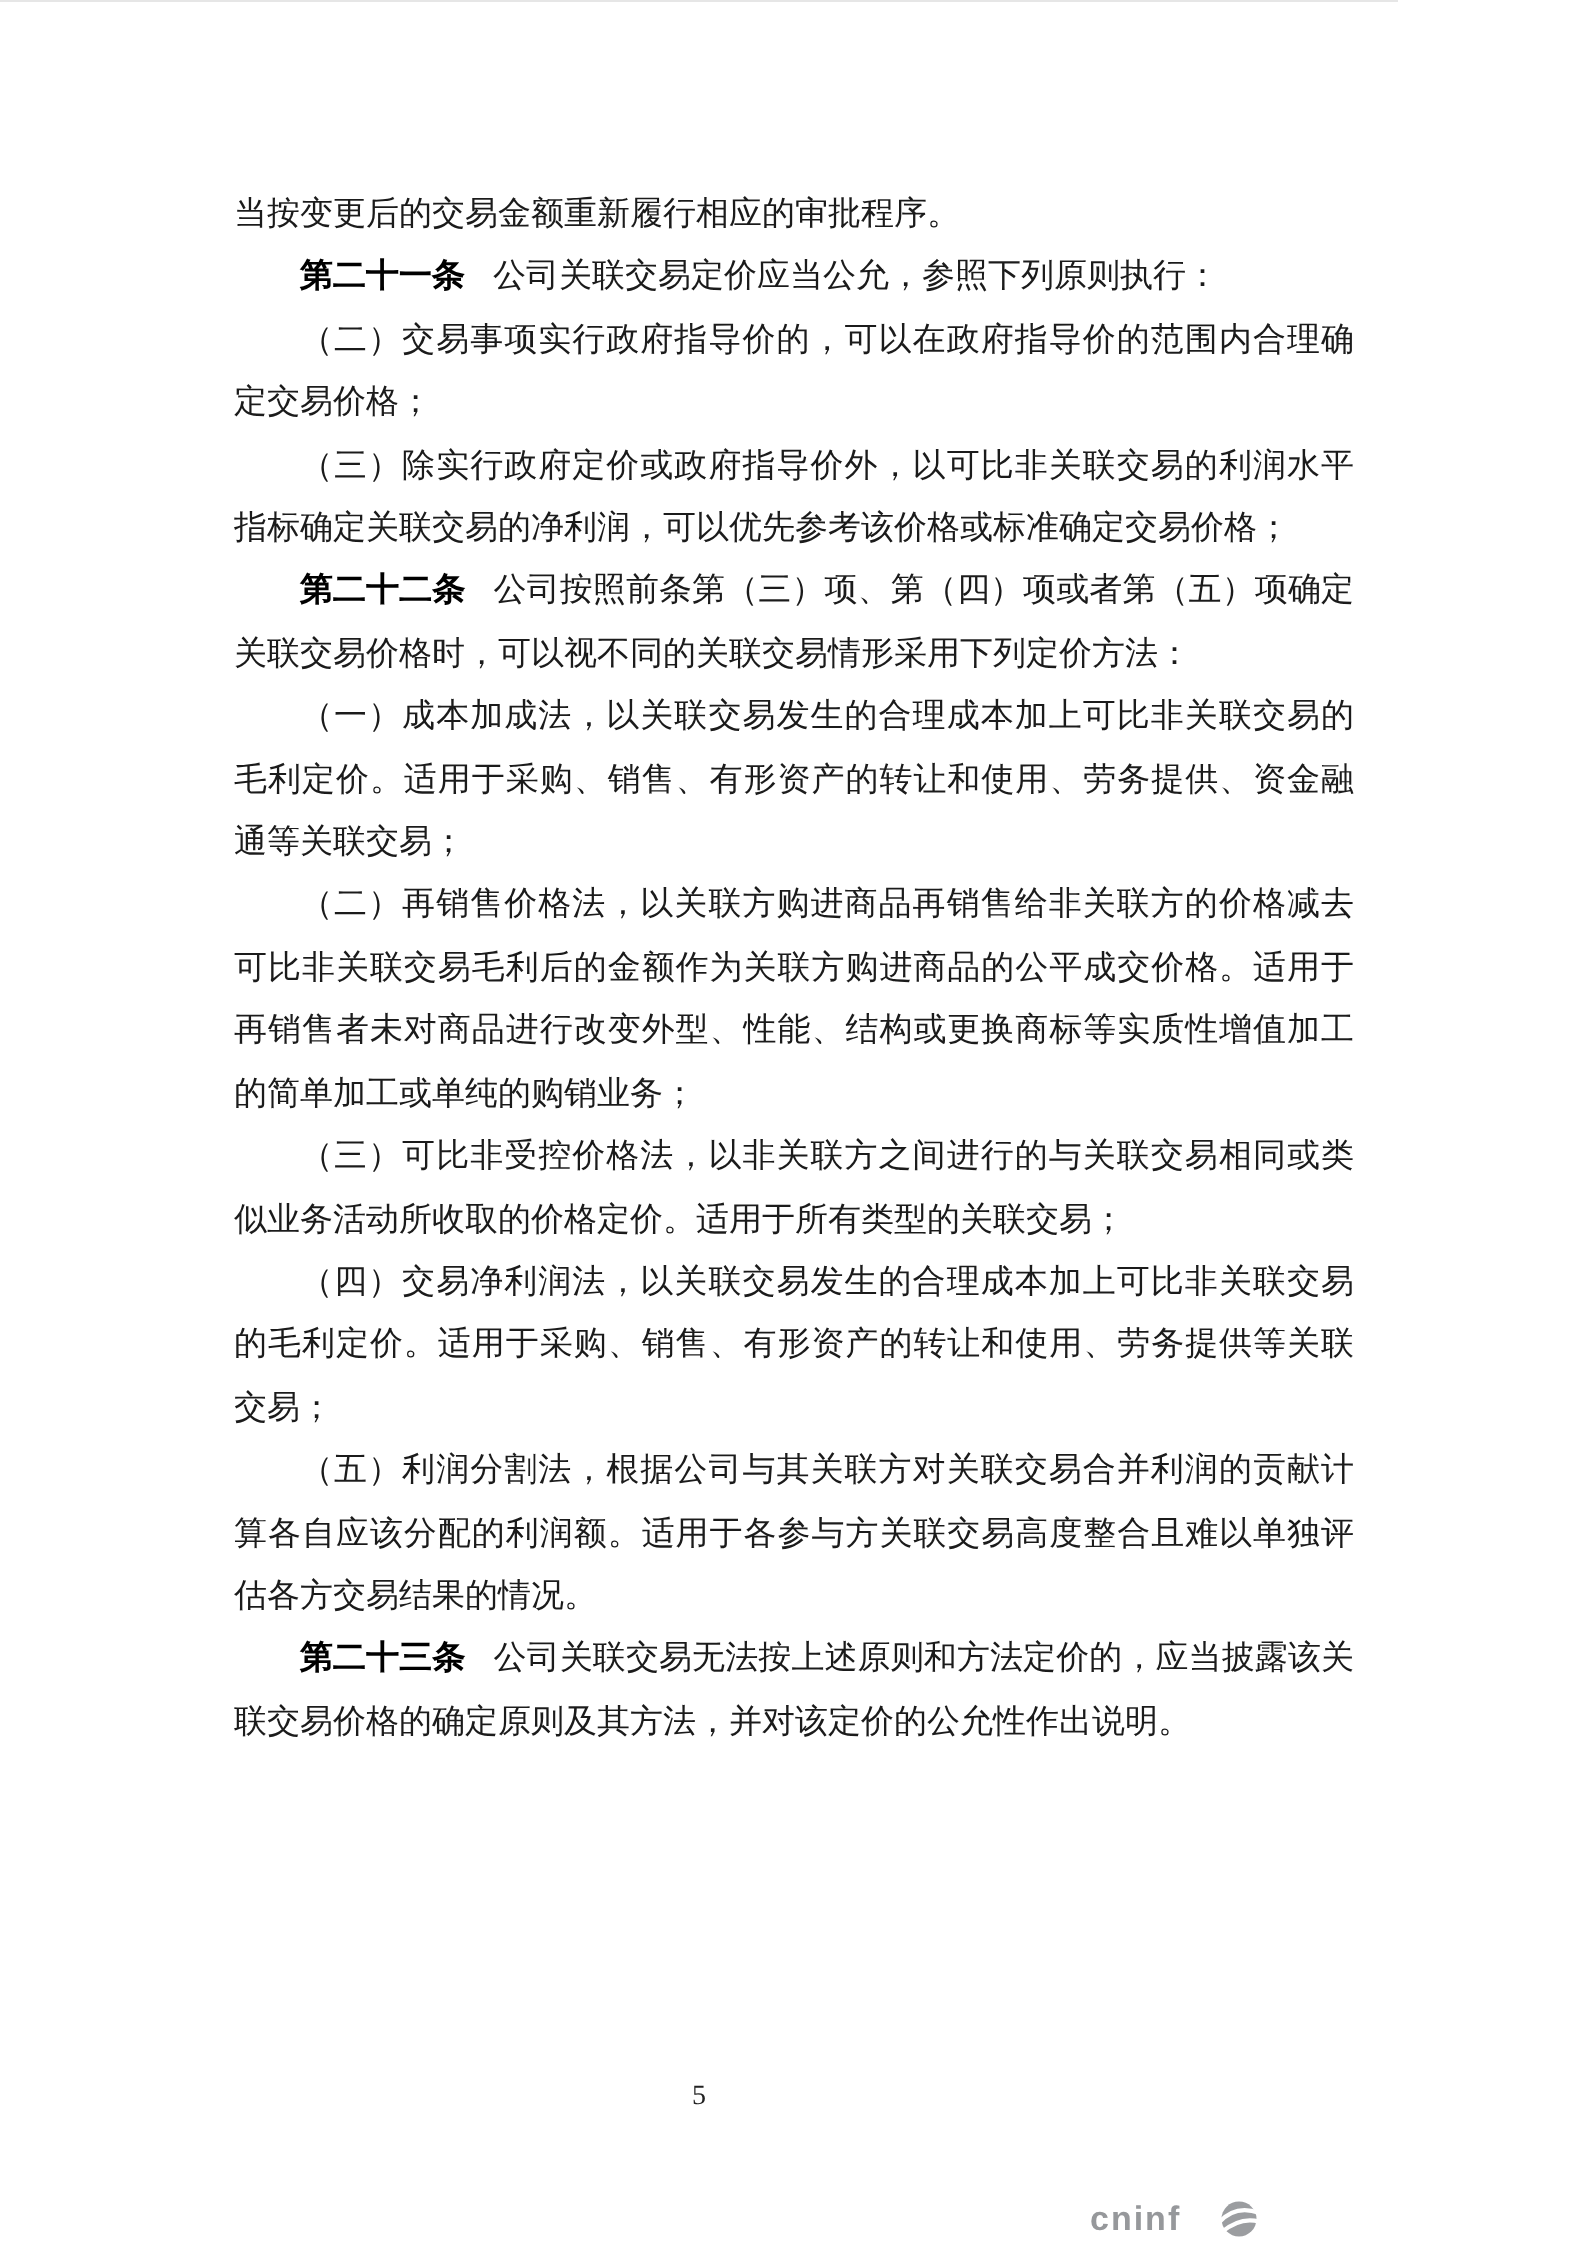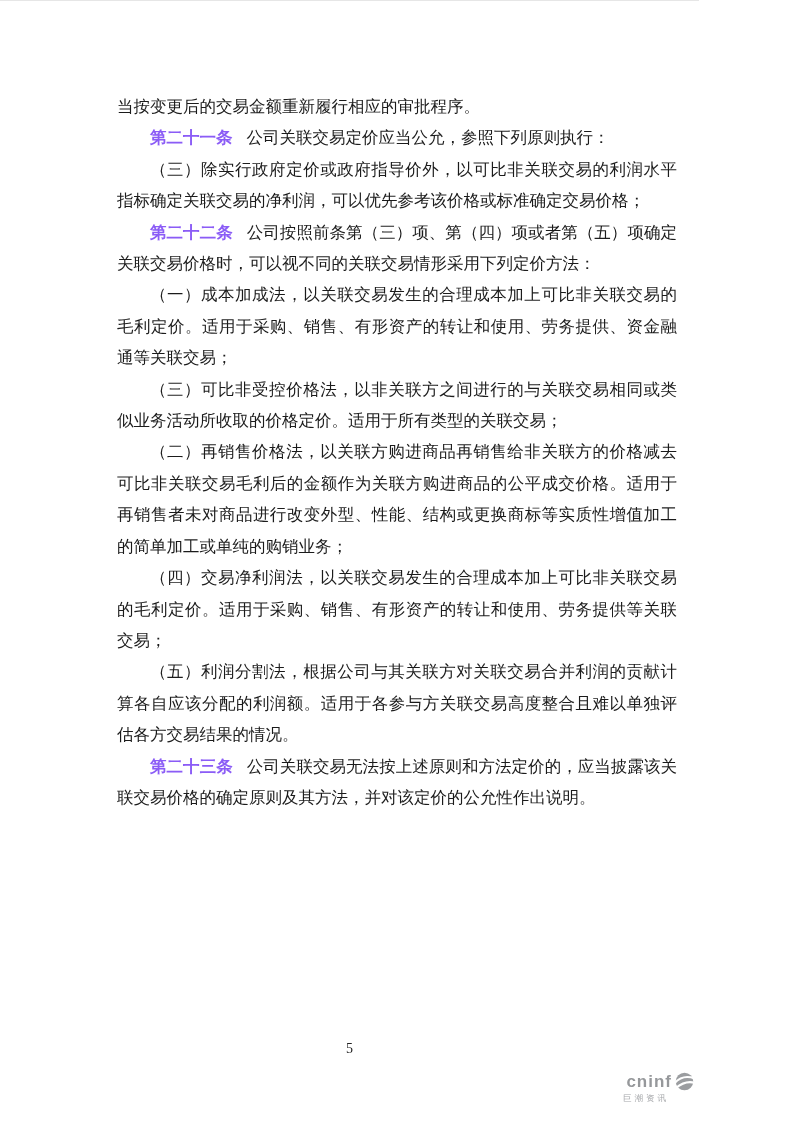--- a/index.html
+++ b/index.html
@@ -25,21 +25,21 @@
   }
   .doc-body p.para {
     margin: 0;
     padding: 0;
   }
   .doc-body p.indent { text-indent: 2em; }
   .article-label {
     font-family: Liberation Serif, serif;
     font-weight: bold;
     margin-right: 0.85em;
-    color: #8b5cf6;
+    color: #000000;
   }
   .page-number {
     position: absolute;
     top: 1040px;
     left: 0;
     width: 100%;
     text-align: center;
     font-size: 14px;
     color: #222222;
   }
@@ -49,22 +49,22 @@
     top: 1070px;
     width: 150px;
     text-align: right;
     font-family: "Liberation Sans", "DejaVu Sans", sans-serif;
     color: #9b9da0;
     line-height: 1;
   }
   .brand-row {
     display: flex;
     align-items: center;
-    justify-content: flex-end;
-    gap: 2px;
+    gap: 18px;
+    margin-top: 28px;
   }
   .brand-name {
     font-weight: bold;
     font-size: 17px;
     letter-spacing: 1px;
     color: #96989b;
   }
   .brand-icon svg { display: block; }
   .brand-cn {
     font-size: 8.5px;
@@ -79,25 +79,26 @@
   }
 </style>
 </head>
 <body>
 
 <div class="page">
 
   <div class="doc-body">
       <p class="para">当按变更后的交易金额重新履行相应的审批程序。</p>
       <p class="para indent"><b class="article-label">第二十一条</b>公司关联交易定价应当公允，参照下列原则执行：</p>
+      <p class="para indent">（二）交易事项实行政府指导价的，可以在政府指导价的范围内合理确定交易价格；</p>
       <p class="para indent">（三）除实行政府定价或政府指导价外，以可比非关联交易的利润水平指标确定关联交易的净利润，可以优先参考该价格或标准确定交易价格；</p>
       <p class="para indent"><b class="article-label">第二十二条</b>公司按照前条第（三）项、第（四）项或者第（五）项确定关联交易价格时，可以视不同的关联交易情形采用下列定价方法：</p>
       <p class="para indent">（一）成本加成法，以关联交易发生的合理成本加上可比非关联交易的毛利定价。适用于采购、销售、有形资产的转让和使用、劳务提供、资金融通等关联交易；</p>
+      <p class="para indent">（二）再销售价格法，以关联方购进商品再销售给非关联方的价格减去可比非关联交易毛利后的金额作为关联方购进商品的公平成交价格。适用于再销售者未对商品进行改变外型、性能、结构或更换商标等实质性增值加工的简单加工或单纯的购销业务；</p>
       <p class="para indent">（三）可比非受控价格法，以非关联方之间进行的与关联交易相同或类似业务活动所收取的价格定价。适用于所有类型的关联交易；</p>
-      <p class="para indent">（二）再销售价格法，以关联方购进商品再销售给非关联方的价格减去可比非关联交易毛利后的金额作为关联方购进商品的公平成交价格。适用于再销售者未对商品进行改变外型、性能、结构或更换商标等实质性增值加工的简单加工或单纯的购销业务；</p>
       <p class="para indent">（四）交易净利润法，以关联交易发生的合理成本加上可比非关联交易的毛利定价。适用于采购、销售、有形资产的转让和使用、劳务提供等关联交易；</p>
       <p class="para indent">（五）利润分割法，根据公司与其关联方对关联交易合并利润的贡献计算各自应该分配的利润额。适用于各参与方关联交易高度整合且难以单独评估各方交易结果的情况。</p>
       <p class="para indent"><b class="article-label">第二十三条</b>公司关联交易无法按上述原则和方法定价的，应当披露该关联交易价格的确定原则及其方法，并对该定价的公允性作出说明。</p>
     </div>
 
   <div class="page-number">5</div>
 
   <div class="brand">
     <div class="brand-row">
       <span class="brand-name">cninf</span>

